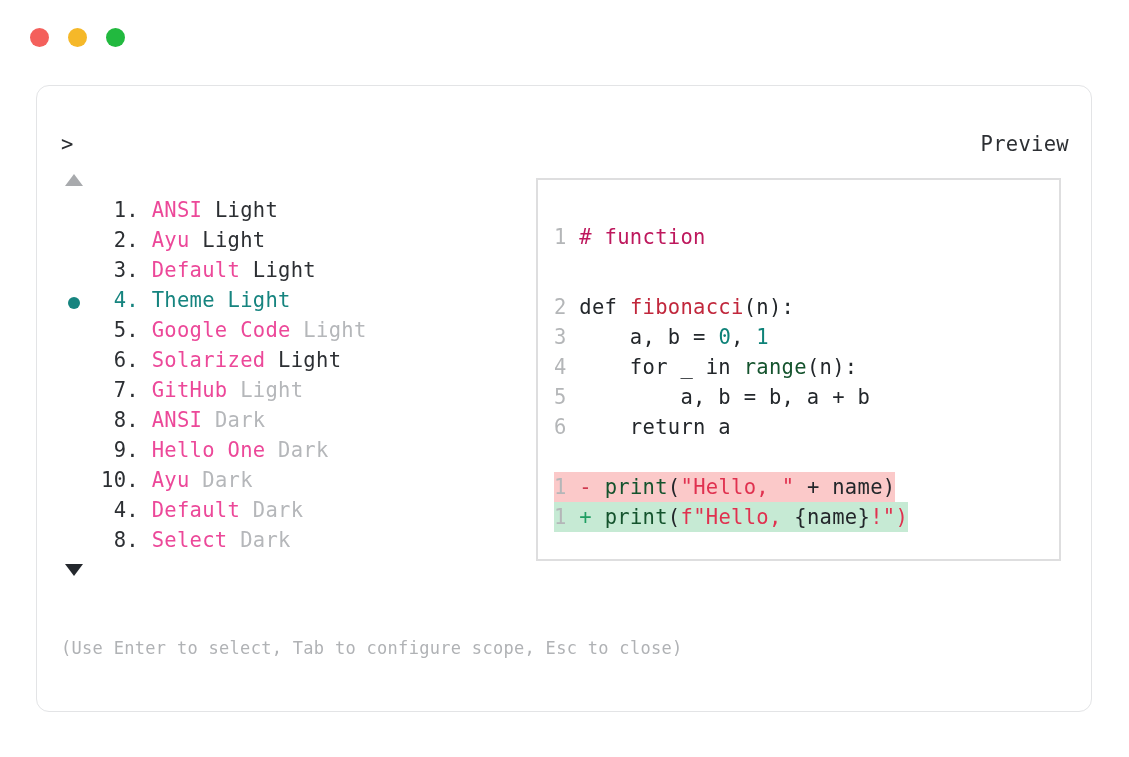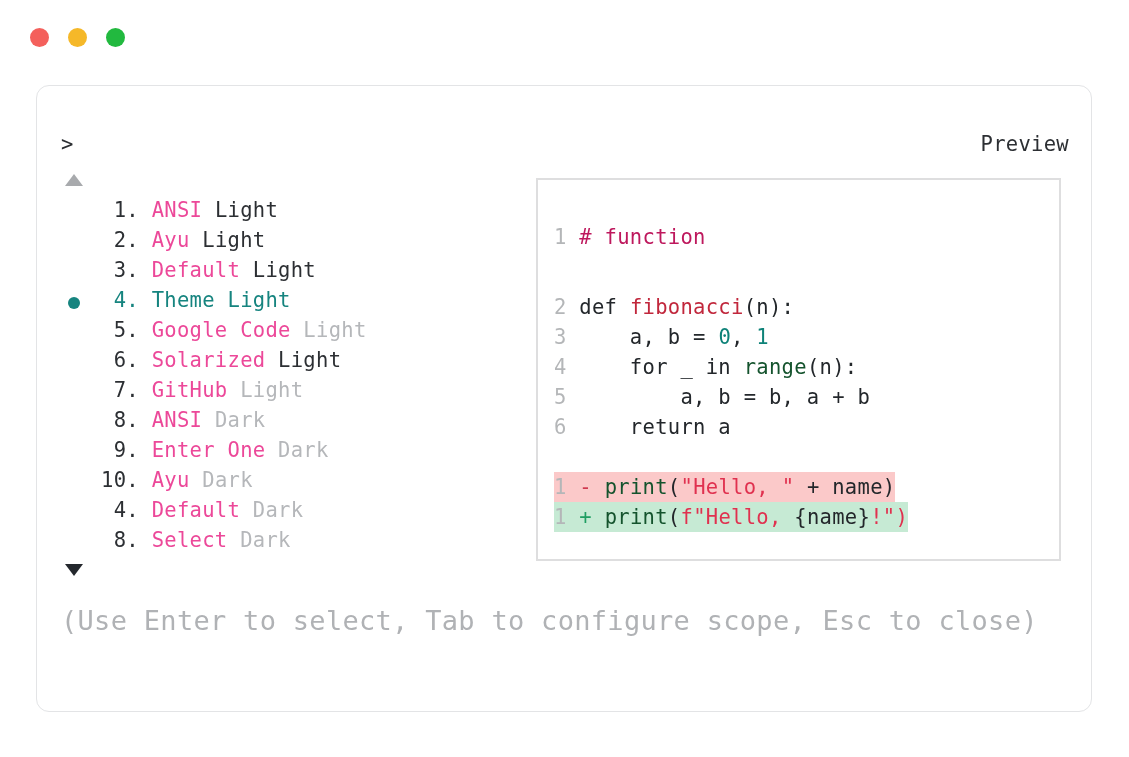--- a/index.html
+++ b/index.html
@@ -128,22 +128,22 @@
   .suffix-strong { color: #2c2f33; }
   .row-selected .idx,
   .row-selected .idx-dot,
   .row-selected .name,
   .row-selected .suffix-strong,
   .row-selected .suffix-dim { color: #16847f; }
 
   .hint {
     position: absolute;
     left: 24px;
-    top: 519px;
-    font-size: 27px;
+    top: 552px;
+    font-size: 17px;
     color: #b0b2b5;
     letter-spacing: 0.3px;
     white-space: pre;
     text-align: center;
   }
 
   
   .right-col {
     position: absolute;
     left: 499px;
@@ -215,21 +215,21 @@
 
       <div class="theme-list">
           <div class="theme-row"><span class="bullet-cell"></span><span class="idx">1.</span><span> </span><span class="name">ANSI</span><span class="suffix-strong"> Light</span></div>
           <div class="theme-row"><span class="bullet-cell"></span><span class="idx">2.</span><span> </span><span class="name">Ayu</span><span class="suffix-strong"> Light</span></div>
           <div class="theme-row"><span class="bullet-cell"></span><span class="idx">3.</span><span> </span><span class="name">Default</span><span class="suffix-strong"> Light</span></div>
           <div class="theme-row row-selected"><span class="bullet-cell"><span class="bullet"></span></span><span class="idx">4.</span><span> </span><span class="name">Theme</span><span class="suffix-strong"> Light</span></div>
           <div class="theme-row"><span class="bullet-cell"></span><span class="idx">5.</span><span> </span><span class="name">Google Code</span><span class="suffix-dim"> Light</span></div>
           <div class="theme-row"><span class="bullet-cell"></span><span class="idx">6.</span><span> </span><span class="name">Solarized</span><span class="suffix-strong"> Light</span></div>
           <div class="theme-row"><span class="bullet-cell"></span><span class="idx">7.</span><span> </span><span class="name">GitHub</span><span class="suffix-dim"> Light</span></div>
           <div class="theme-row"><span class="bullet-cell"></span><span class="idx">8.</span><span> </span><span class="name">ANSI</span><span class="suffix-dim"> Dark</span></div>
-          <div class="theme-row"><span class="bullet-cell"></span><span class="idx">9.</span><span> </span><span class="name">Enter One</span><span class="suffix-dim"> Dark</span></div>
+          <div class="theme-row"><span class="bullet-cell"></span><span class="idx">9.</span><span> </span><span class="name">Hello One</span><span class="suffix-dim"> Dark</span></div>
           <div class="theme-row"><span class="bullet-cell"></span><span class="idx">10.</span><span> </span><span class="name">Ayu</span><span class="suffix-dim"> Dark</span></div>
           <div class="theme-row"><span class="bullet-cell"></span><span class="idx">4.</span><span> </span><span class="name">Default</span><span class="suffix-dim"> Dark</span></div>
           <div class="theme-row"><span class="bullet-cell"></span><span class="idx">8.</span><span> </span><span class="name">Select</span><span class="suffix-dim"> Dark</span></div>
         </div>
 
       <div class="scroll-arrow arrow-down"></div>
     </div>
 
     <div class="hint">(Use Enter to select, Tab to configure scope, Esc to close)</div>
 

